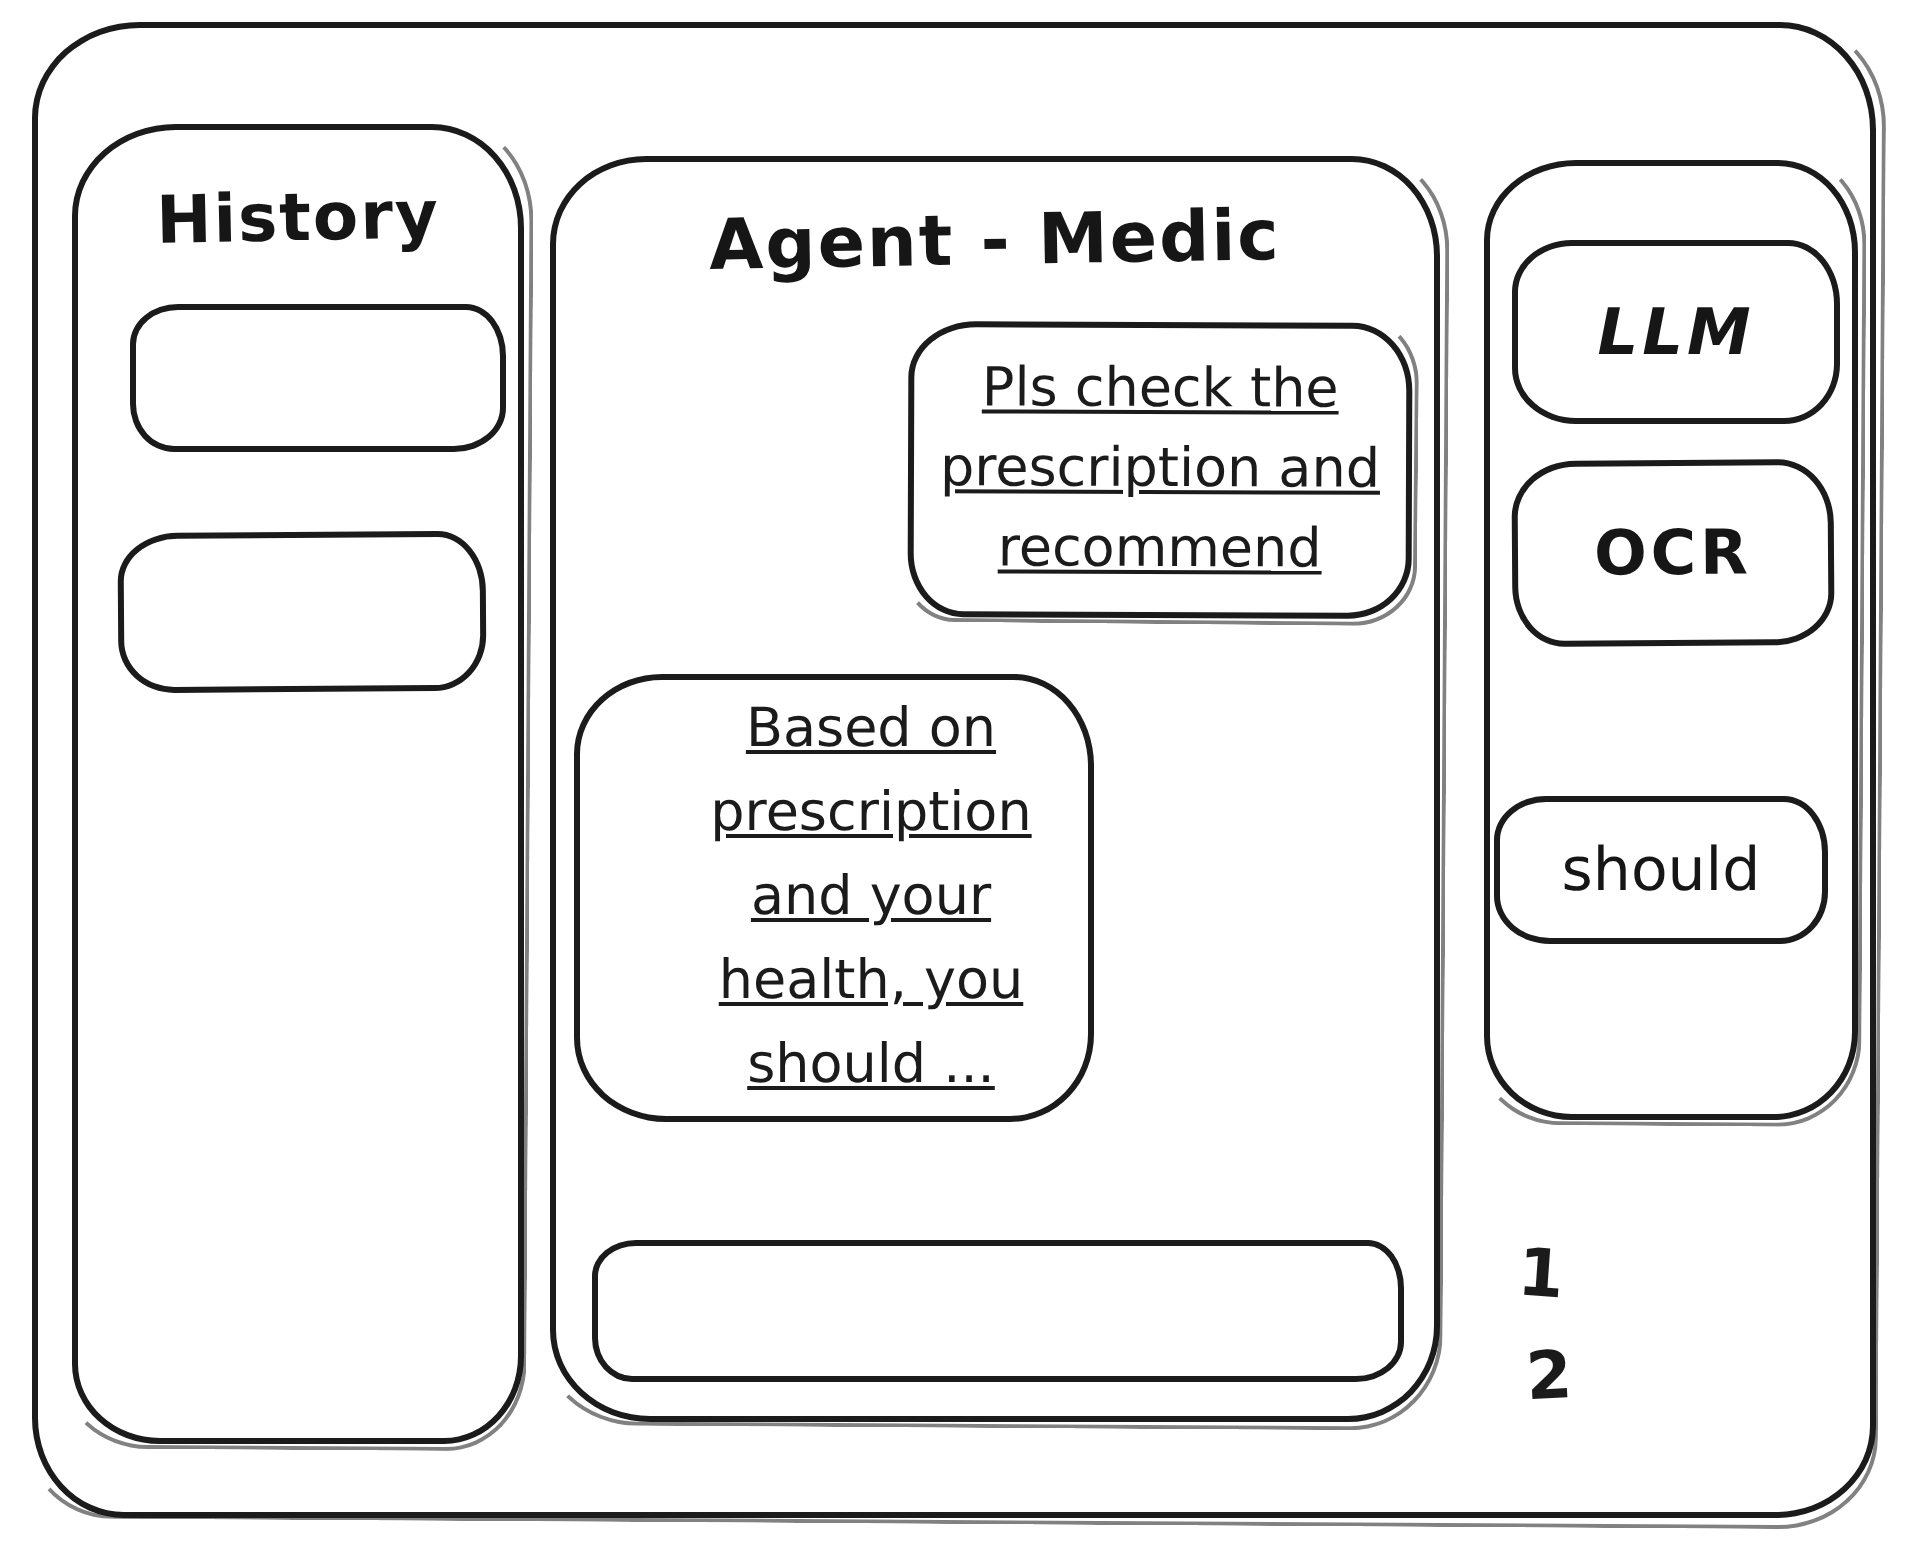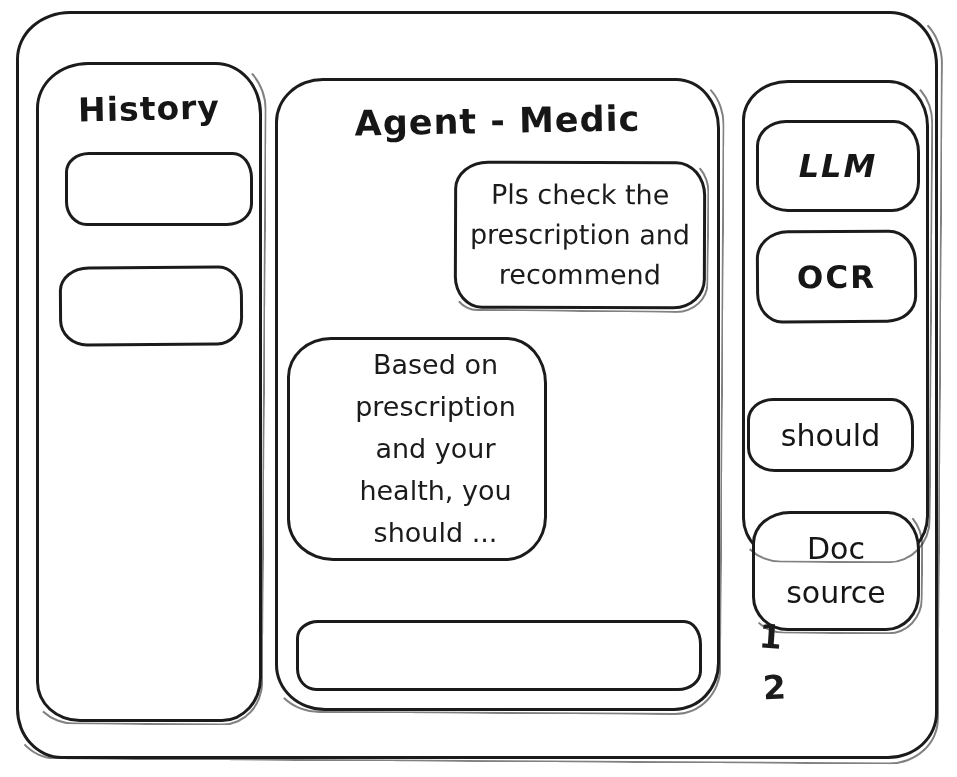--- a/index.html
+++ b/index.html
@@ -9,21 +9,21 @@
 
   
   .sk { position:absolute; border:3px solid #1b1b1b; background:#fff; }
   .dbl::after {
     content:""; position:absolute; inset:-7px -6px -6px -7px;
     border:2px solid #1b1b1b; border-radius:inherit;
     border-color:transparent #1b1b1b #1b1b1b transparent;
     opacity:.55; transform:rotate(.35deg); pointer-events:none;
   }
   .label { color:#161616; }
-  .center-txt { display:flex; align-items:center; justify-content:center; text-align:center; }
+  .center-txt { display:flex; align-items:center; justify-content:center; text-align:center;text-decoration:underline; }
 
   .outer-frame { left:16px; top:11px; width:922px; height:748px;
     border-width:3.5px; border-radius:54px 48px 50px 46px / 48px 54px 46px 50px; }
 
   
   .history-panel { left:36px; top:62px; width:226px; height:660px;
     border-radius:52px 46px 40px 44px / 46px 52px 44px 40px; }
   .history-title { position:absolute; left:0; top:24px; width:100%;
     font-size:33px; font-weight:bold; text-align:center; transform:rotate(-1.2deg); letter-spacing:1px; }
   .hist-item { background:#fff; border:3px solid #1b1b1b; position:absolute; }
@@ -84,19 +84,18 @@
 
     <div class="bubble bubble-agent center-txt">Based on prescription and your health, you should ...</div>
 
     <input type="text" class="chat-input" placeholder="" style="">
   </div>
 
   <div class="sk tools-panel dbl">
     <button class="tool-btn btn-llm">LLM</button>
     <button class="tool-btn btn-ocr">OCR</button>
     <button class="tool-btn btn-params">should</button>
-    <button class="tool-btn btn-doc dbl">Doc source</button>
 
     <div class="doc-num doc-num-1">1</div>
     <div class="doc-num doc-num-2">2</div>
   </div>
 
 </div>
 
 </body></html>

